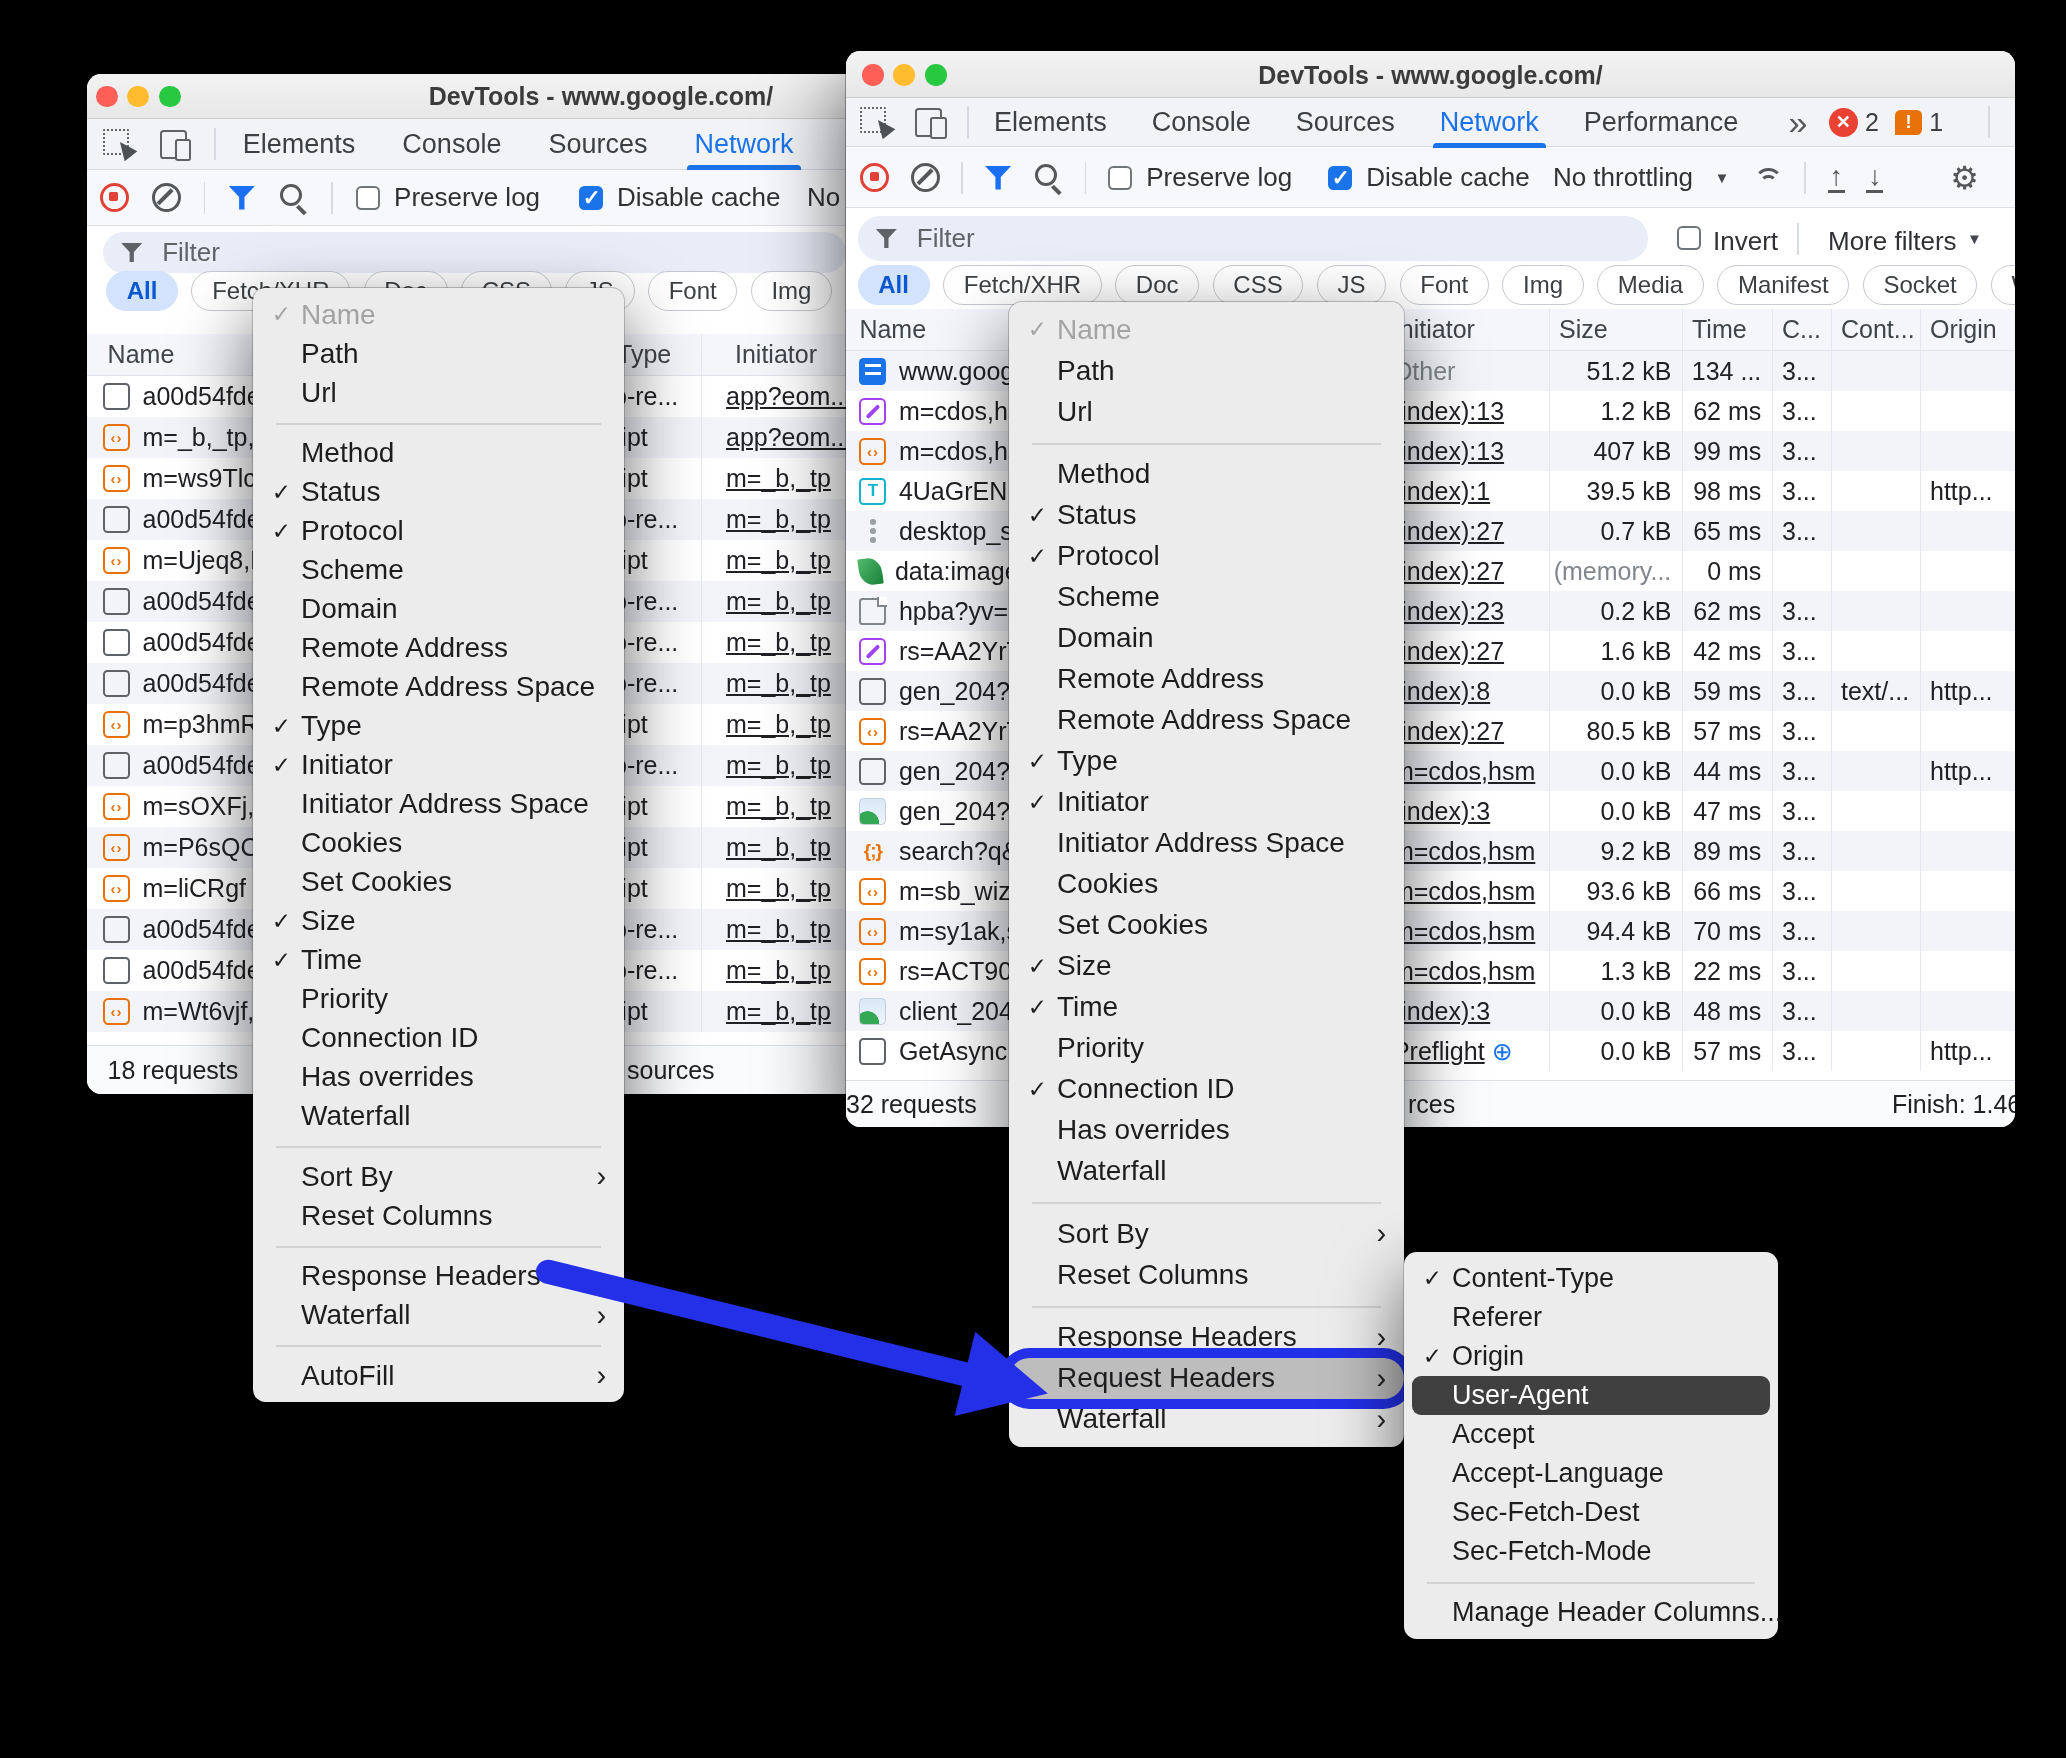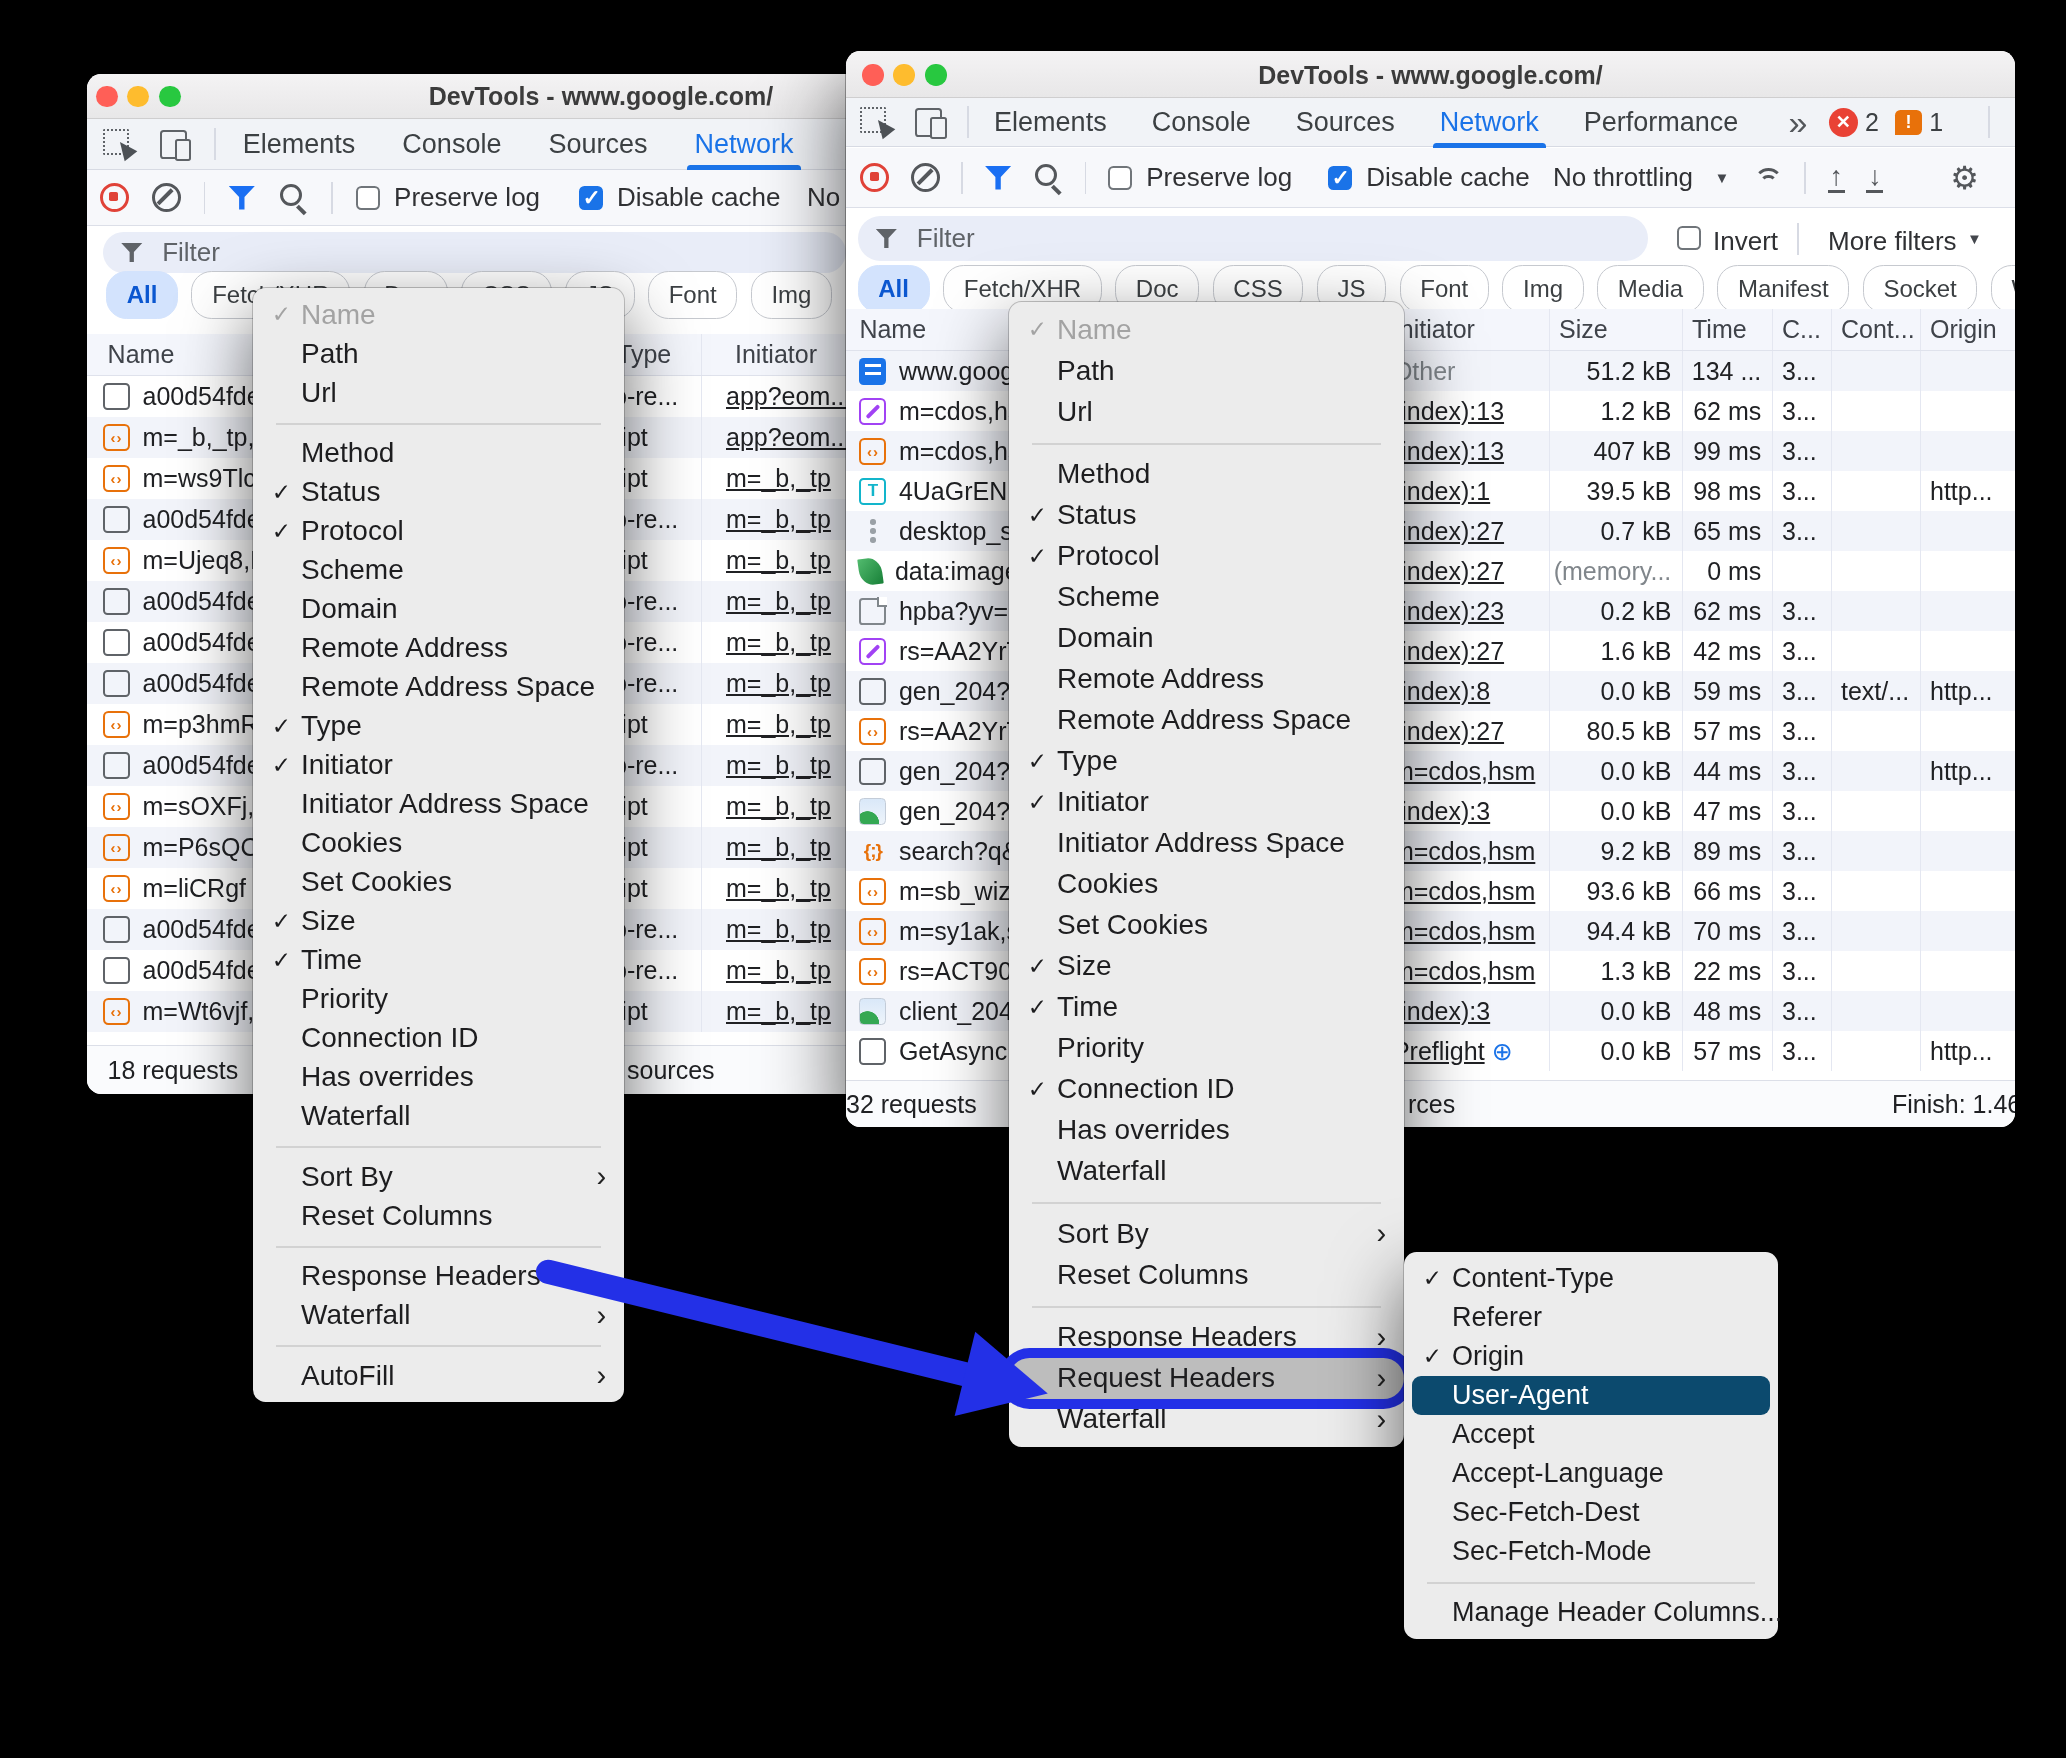--- a/index.html
+++ b/index.html
@@ -48,21 +48,21 @@
   .ic-gear { font-size:32px; color:#54575b; line-height:32px; }
   .ic-chevrons { font-size:34px; color:#54575b; letter-spacing:-3.6px; }
   .badge { display:flex; align-items:center; gap:7.2px; font-size:25px; color:#3c4043; }
   .badge-err { width:29px; height:29px; border-radius:50%; background:#e94235; color:#fff; font-size:18px; font-weight:bold; text-align:center; line-height:29px; }
   .badge-warn { width:27px; height:25px; border-radius:5.4px 5.4px 5.4px 0; background:#e8710a; color:#fff; font-size:18px; font-weight:bold; text-align:center; line-height:25px; }
 
   
   .filterbox { position:absolute; background:#e9edf8; border-radius:22.4px; display:flex; align-items:center; gap:19.7px; padding-left:18px; }
   .filterbox .ph { font-size:26px; color:#5f6368; }
   .chiprow { position:absolute; display:flex; align-items:center; }
-  .chip { height:48px; border:1.8px solid #c6c9cf; border-radius:20.6px; display:flex; align-items:center; padding:0 19.7px; font-size:24px; color:#3c4043; background:#fff; flex:0 0 auto; }
+  .chip { height:40px; border:1.8px solid #c6c9cf; border-radius:20.6px; display:flex; align-items:center; padding:0 19.7px; font-size:24px; color:#3c4043; background:#fff; flex:0 0 auto; }
   .chip.active { background:#d3e3fd; border-color:#d3e3fd; color:#0b57d0; font-weight:bold; }
 
   
   .thead { position:absolute; background:#f4f6fc; border-bottom:1.8px solid #dfe2ec; display:grid; align-items:center; font-size:25px; color:#3f434a; }
   .rows { position:absolute; }
   .row { display:grid; align-items:center; font-size:25px; color:#202124; }
   .cell { height:100%; display:flex; align-items:center; overflow:hidden; white-space:nowrap; }
   .cell.bR { border-right:1.8px solid #e4e7f1; }
   .num { justify-content:flex-end; padding-right:10.7px; }
   .lnk { text-decoration:underline; }
@@ -101,21 +101,21 @@
   .menu-back .mi { height:39px; }
   .menu-front .mi { height:41px; }
   .menu-sub .mi { height:39px; font-size:27px; }
   .mi .chk { width:39px; text-align:center; font-size:23px; flex:0 0 auto; }
   .mi .lbl { flex:1 1 auto; white-space:nowrap; }
   .mi .arr { flex:0 0 auto; font-size:29px; color:#222; padding-right:3.6px; }
   .mi.disabled { color:#a3a3a3; }
   .mi.sep { height:21.5px !important; position:relative; }
   .mi.sep::after { content:""; position:absolute; left:23px; right:23px; top:50%; height:1.8px; background:#d2d2d2; }
   .mi.annotated { background:#bdbdbd; border-radius:27px; box-shadow:0 0 0 9.9px #2330e7; position:relative; z-index:2; }
-  .mi.selected { background:#0c4a6e; color:#fff; border-radius:9px; margin:0 8px; padding:0 6.3px 0 0.9px; }
+  .mi.selected { background:#404040; color:#fff; border-radius:9px; margin:0 8px; padding:0 6.3px 0 0.9px; }
 
   
   #arrow-layer { position:absolute; left:0; top:0; z-index:40; pointer-events:none; }
 </style>
 </head>
 <body>
 
 <div class="window" style="left:87px; top:74px; width:1028px; height:1020px; z-index:1;">
   <div class="titlebar" style="height:45px;">
     <span class="tl red" style="left:9px; top:11.6px;"></span>

